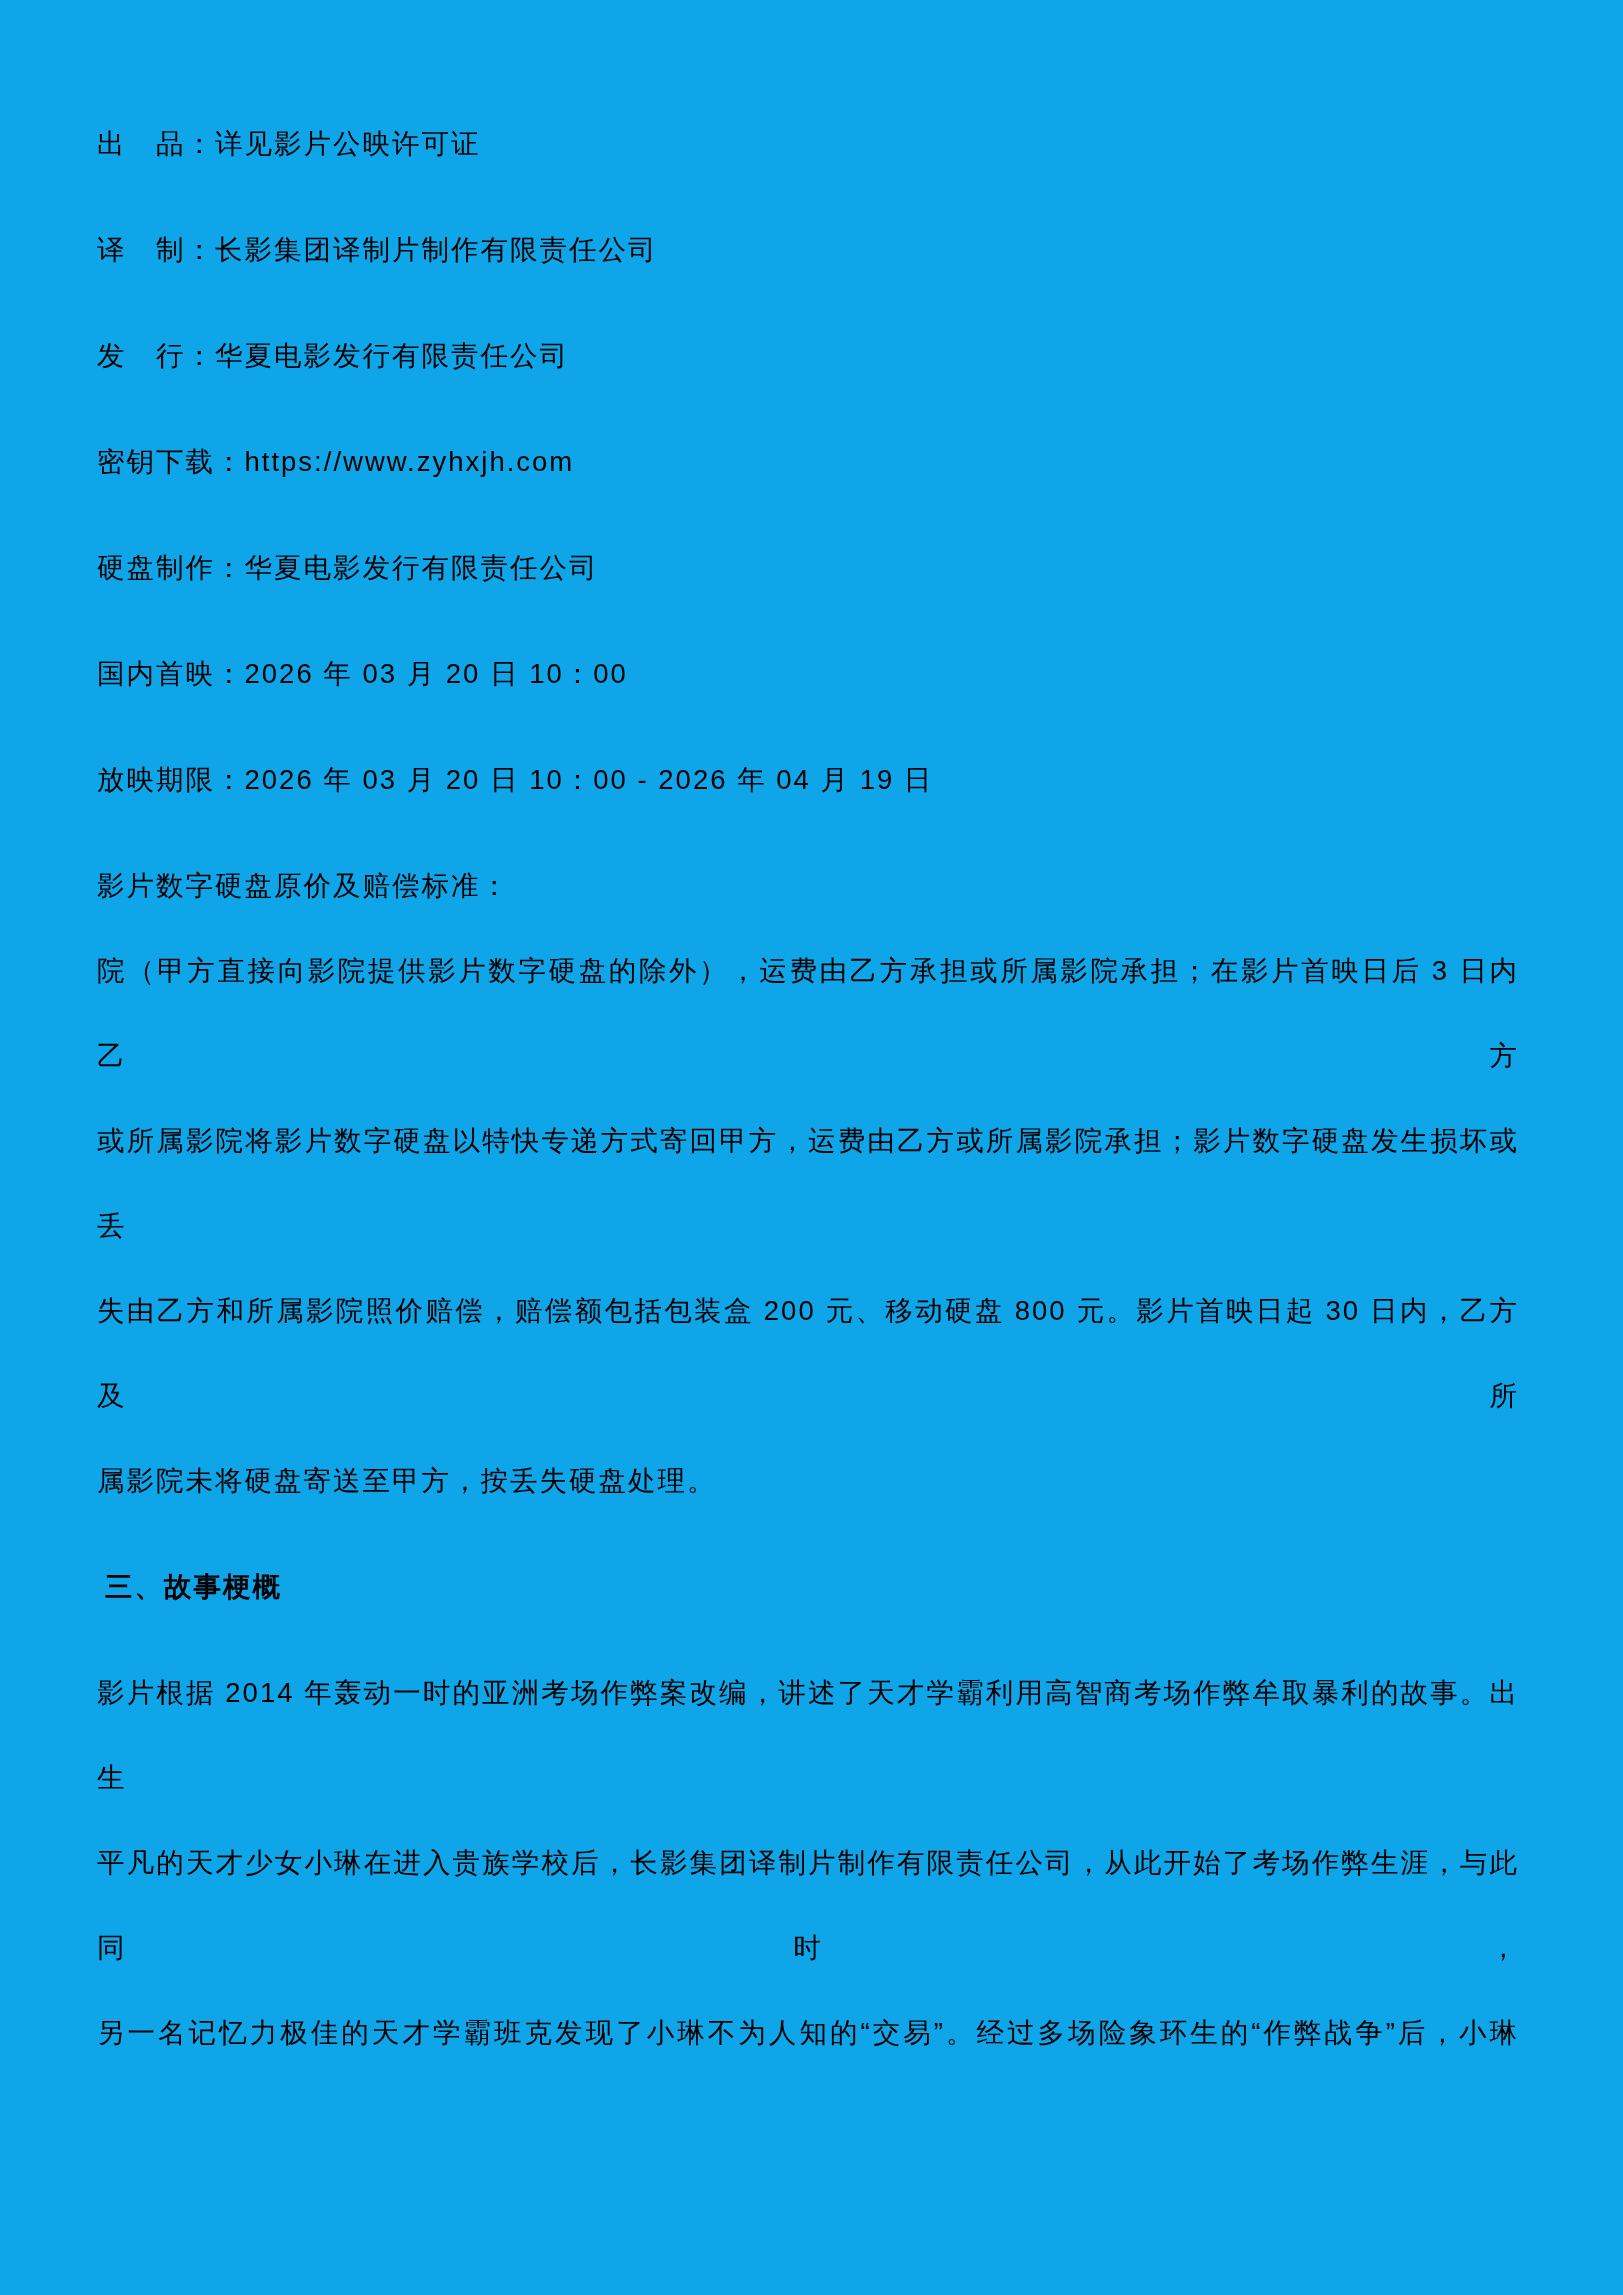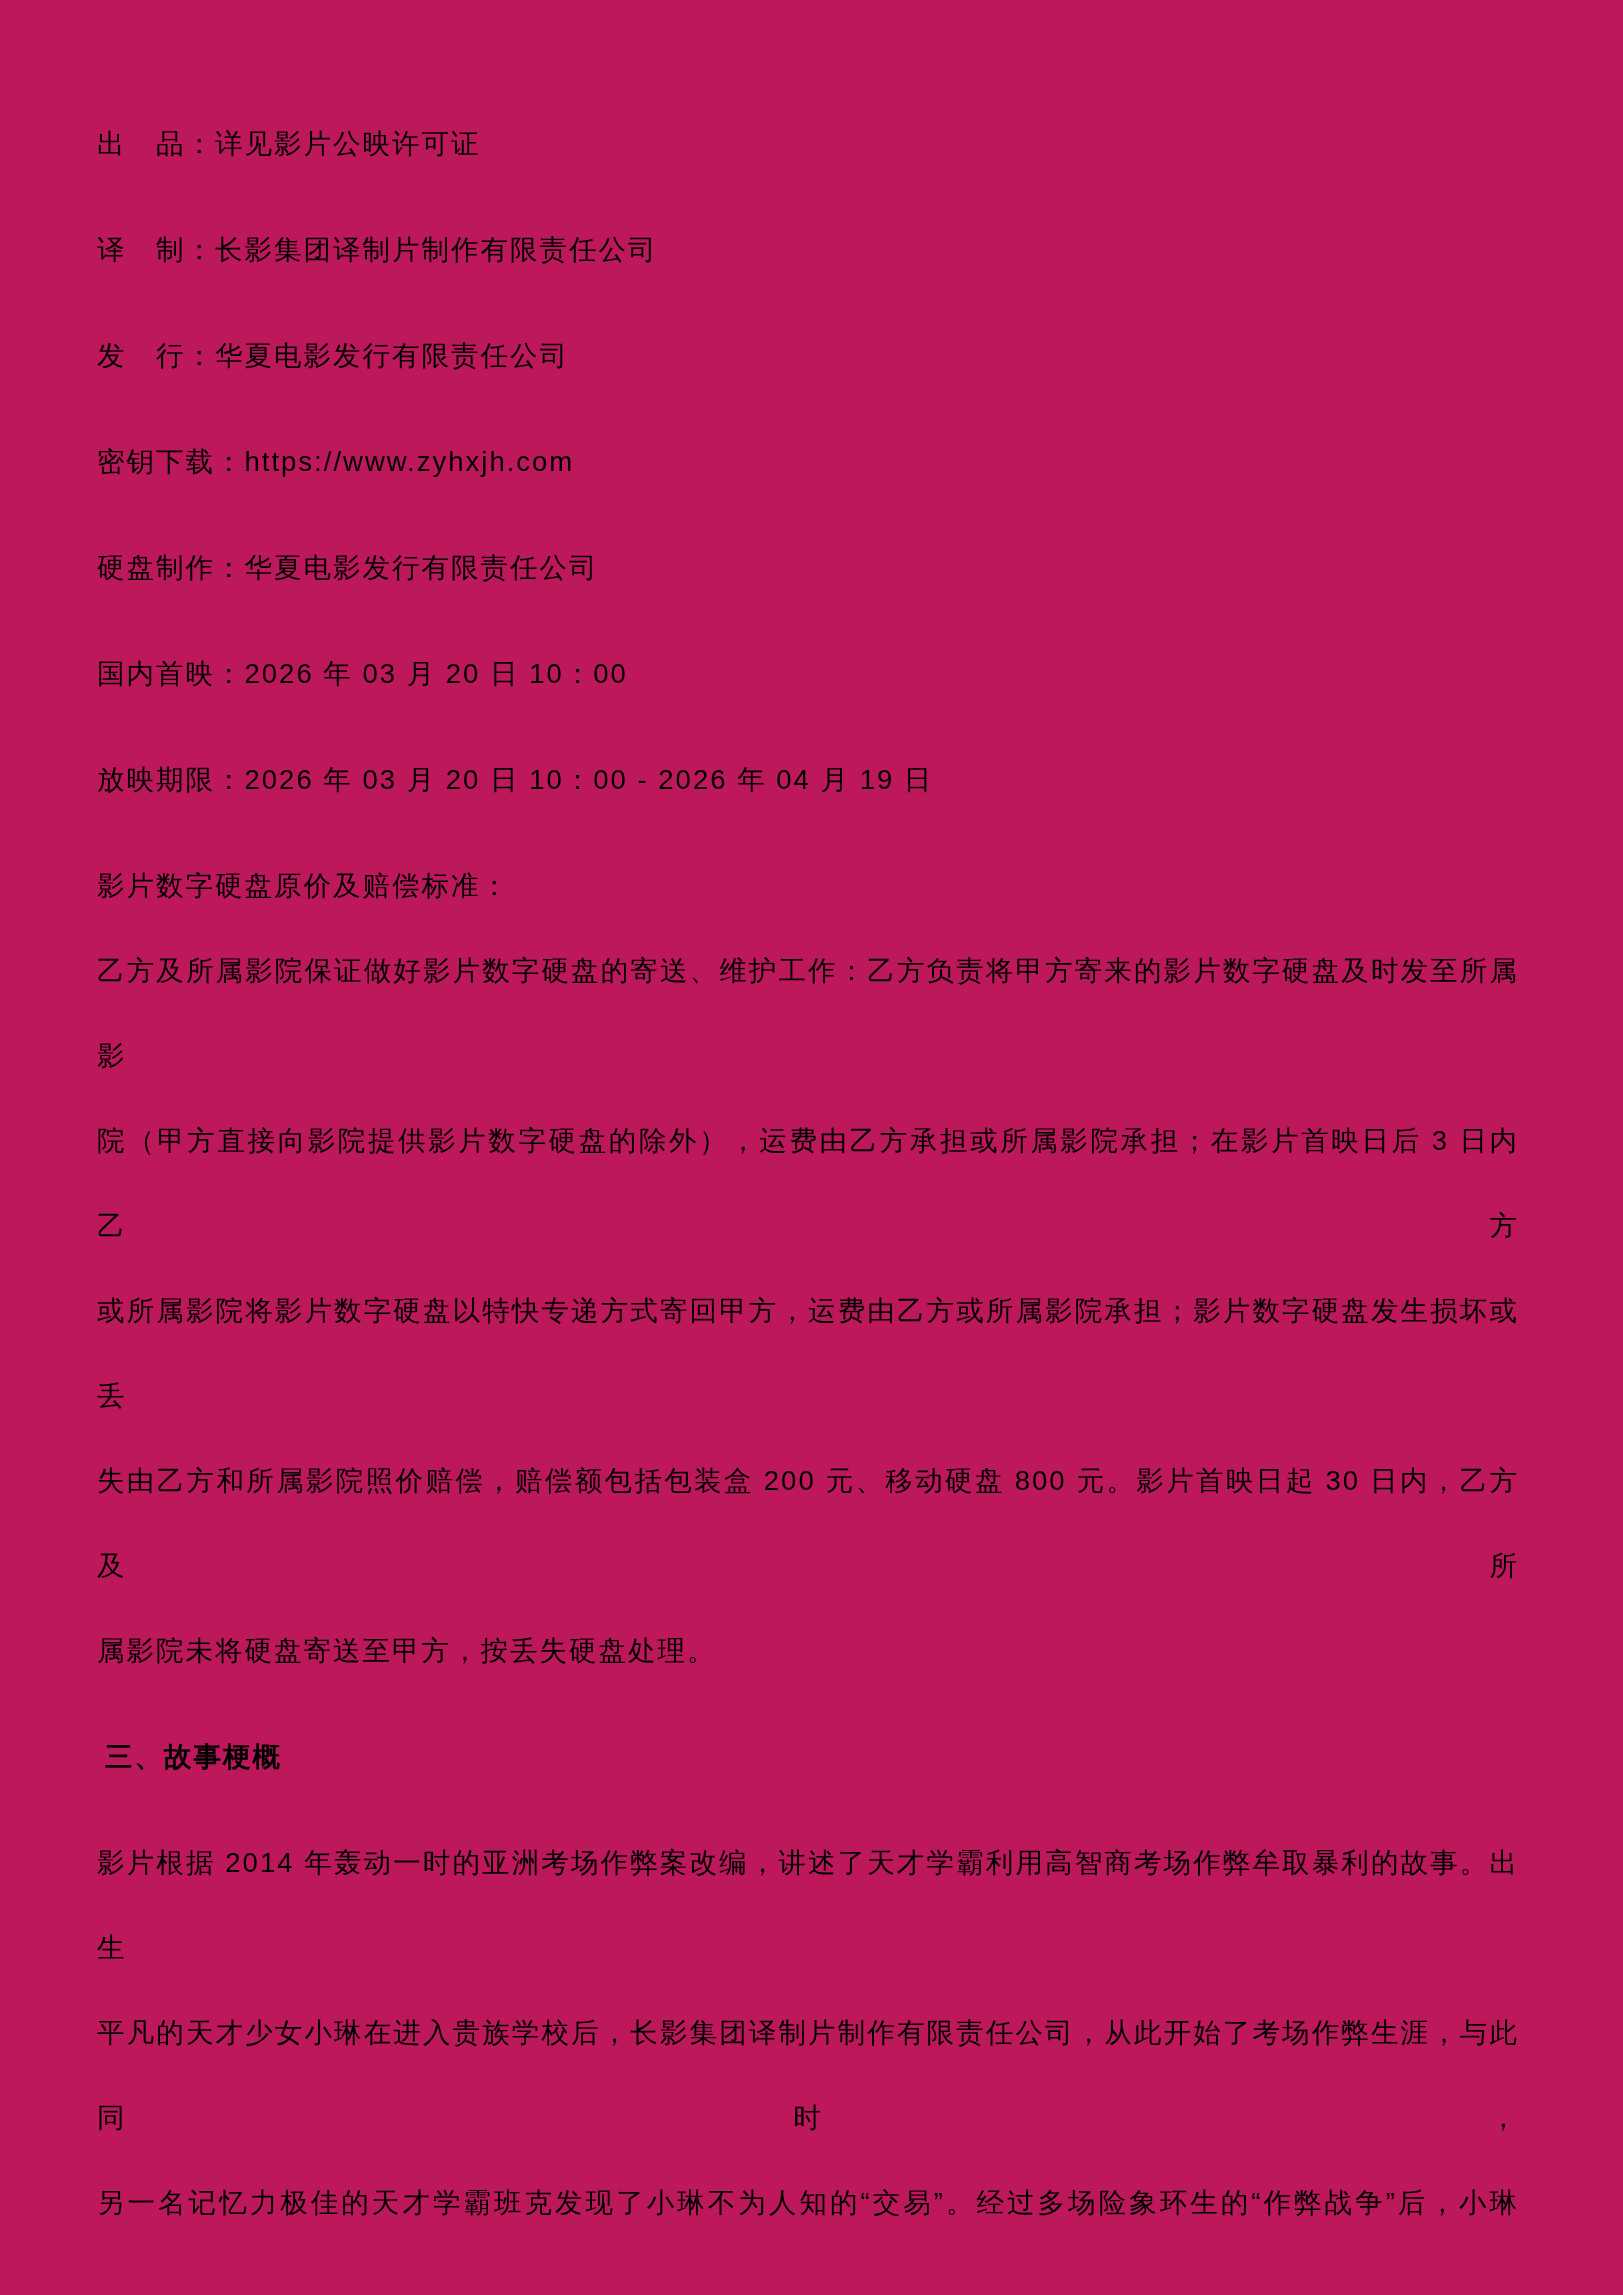--- a/index.html
+++ b/index.html
@@ -5,21 +5,21 @@
   html, body {
     margin: 0;
     padding: 0;
     background: #ffffff;
   }
   .page {
     position: relative;
     box-sizing: border-box;
     width: 1623px;
     height: 2295px;
-    background: #be185d;
+    background: #0ea5e9;
     color: #000000;
     font-family: "Liberation Sans", sans-serif;
     padding: 101px 97px 0 97px;
     overflow: hidden;
   }
   .info-row, .para, .heading {
     font-size: 27.5px;
     letter-spacing: 2px;
     line-height: 85px;
     color: #000000;
@@ -63,21 +63,20 @@
 
   <div class="info-row"><span class="label">硬盘制作：</span><span class="value">华夏电影发行有限责任公司</span></div>
 
   <div class="info-row"><span class="label">国内首映：</span><span class="value">2026 年 03 月 20 日 10：00</span></div>
 
   <div class="info-row"><span class="label">放映期限：</span><span class="value">2026 年 03 月 20 日 10：00 - 2026 年 04 月 19 日</span></div>
 
   <div class="para tight">影片数字硬盘原价及赔偿标准：</div>
 
   <div class="para">
-    <div class="jline">乙方及所属影院保证做好影片数字硬盘的寄送、维护工作：乙方负责将甲方寄来的影片数字硬盘及时发至所属影</div>
     <div class="jline">院（甲方直接向影院提供影片数字硬盘的除外），运费由乙方承担或所属影院承担；在影片首映日后 3 日内乙方</div>
     <div class="jline">或所属影院将影片数字硬盘以特快专递方式寄回甲方，运费由乙方或所属影院承担；影片数字硬盘发生损坏或丢</div>
     <div class="jline">失由乙方和所属影院照价赔偿，赔偿额包括包装盒 200 元、移动硬盘 800 元。影片首映日起 30 日内，乙方及所</div>
     <div class="lline">属影院未将硬盘寄送至甲方，按丢失硬盘处理。</div>
   </div>
 
   <div class="heading">三、故事梗概</div>
 
   <div class="para">
     <div class="jline">影片根据 2014 年轰动一时的亚洲考场作弊案改编，讲述了天才学霸利用高智商考场作弊牟取暴利的故事。出生</div>

